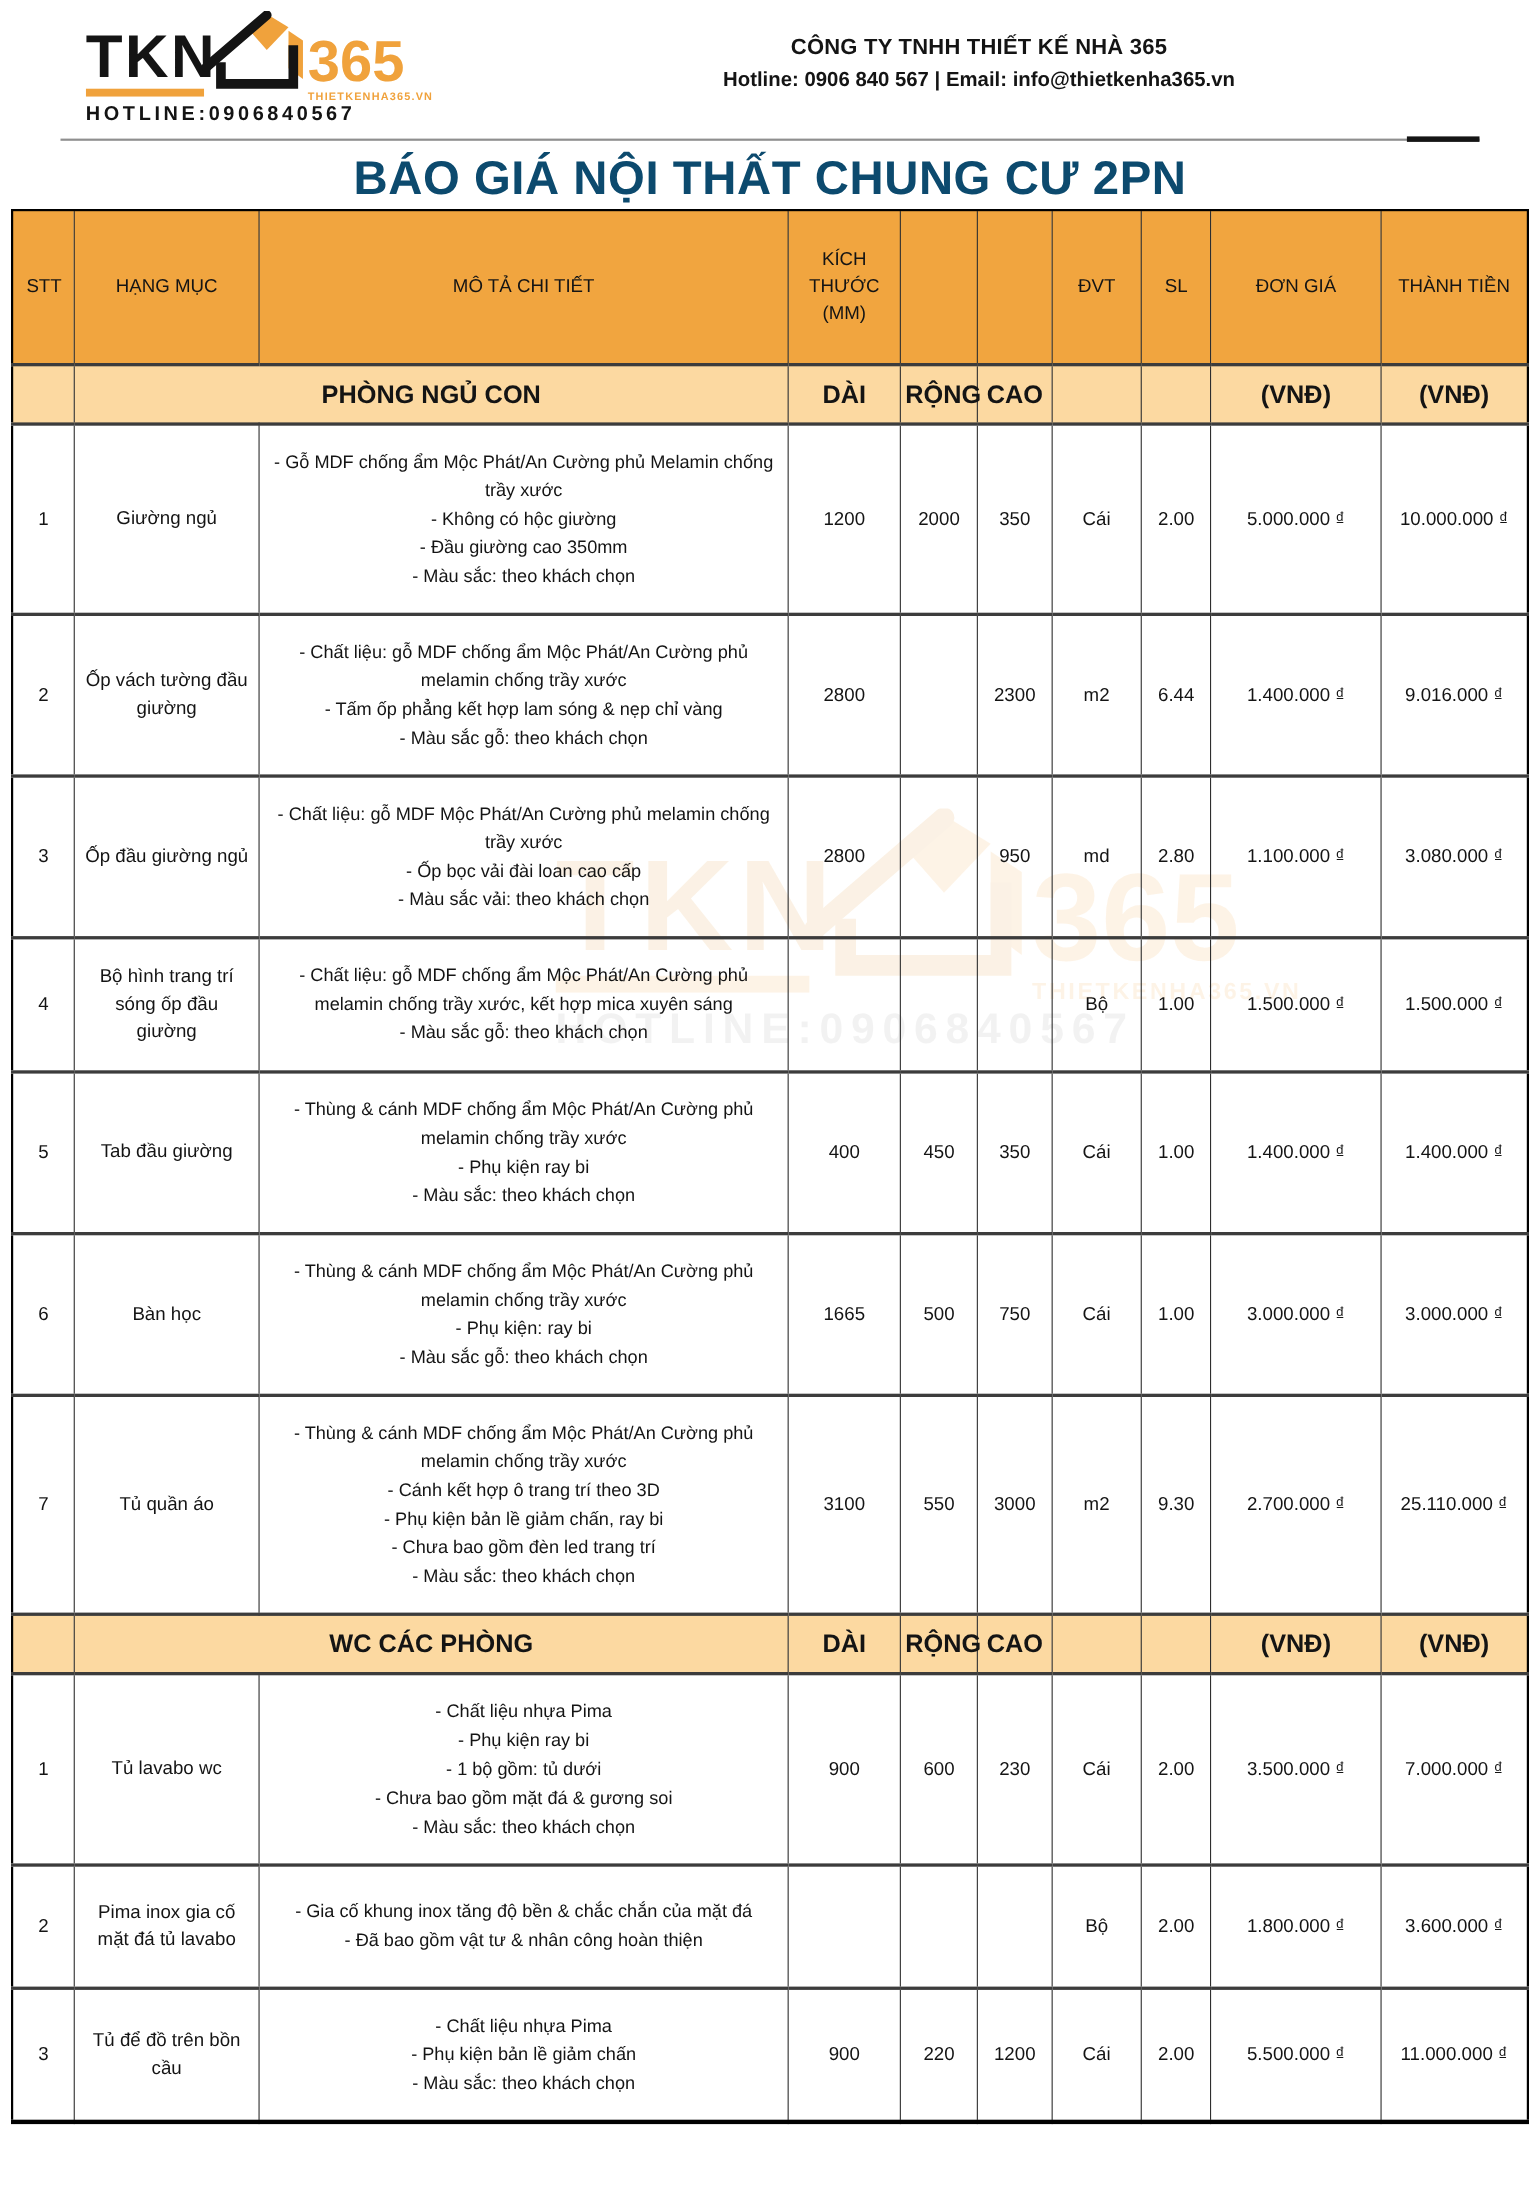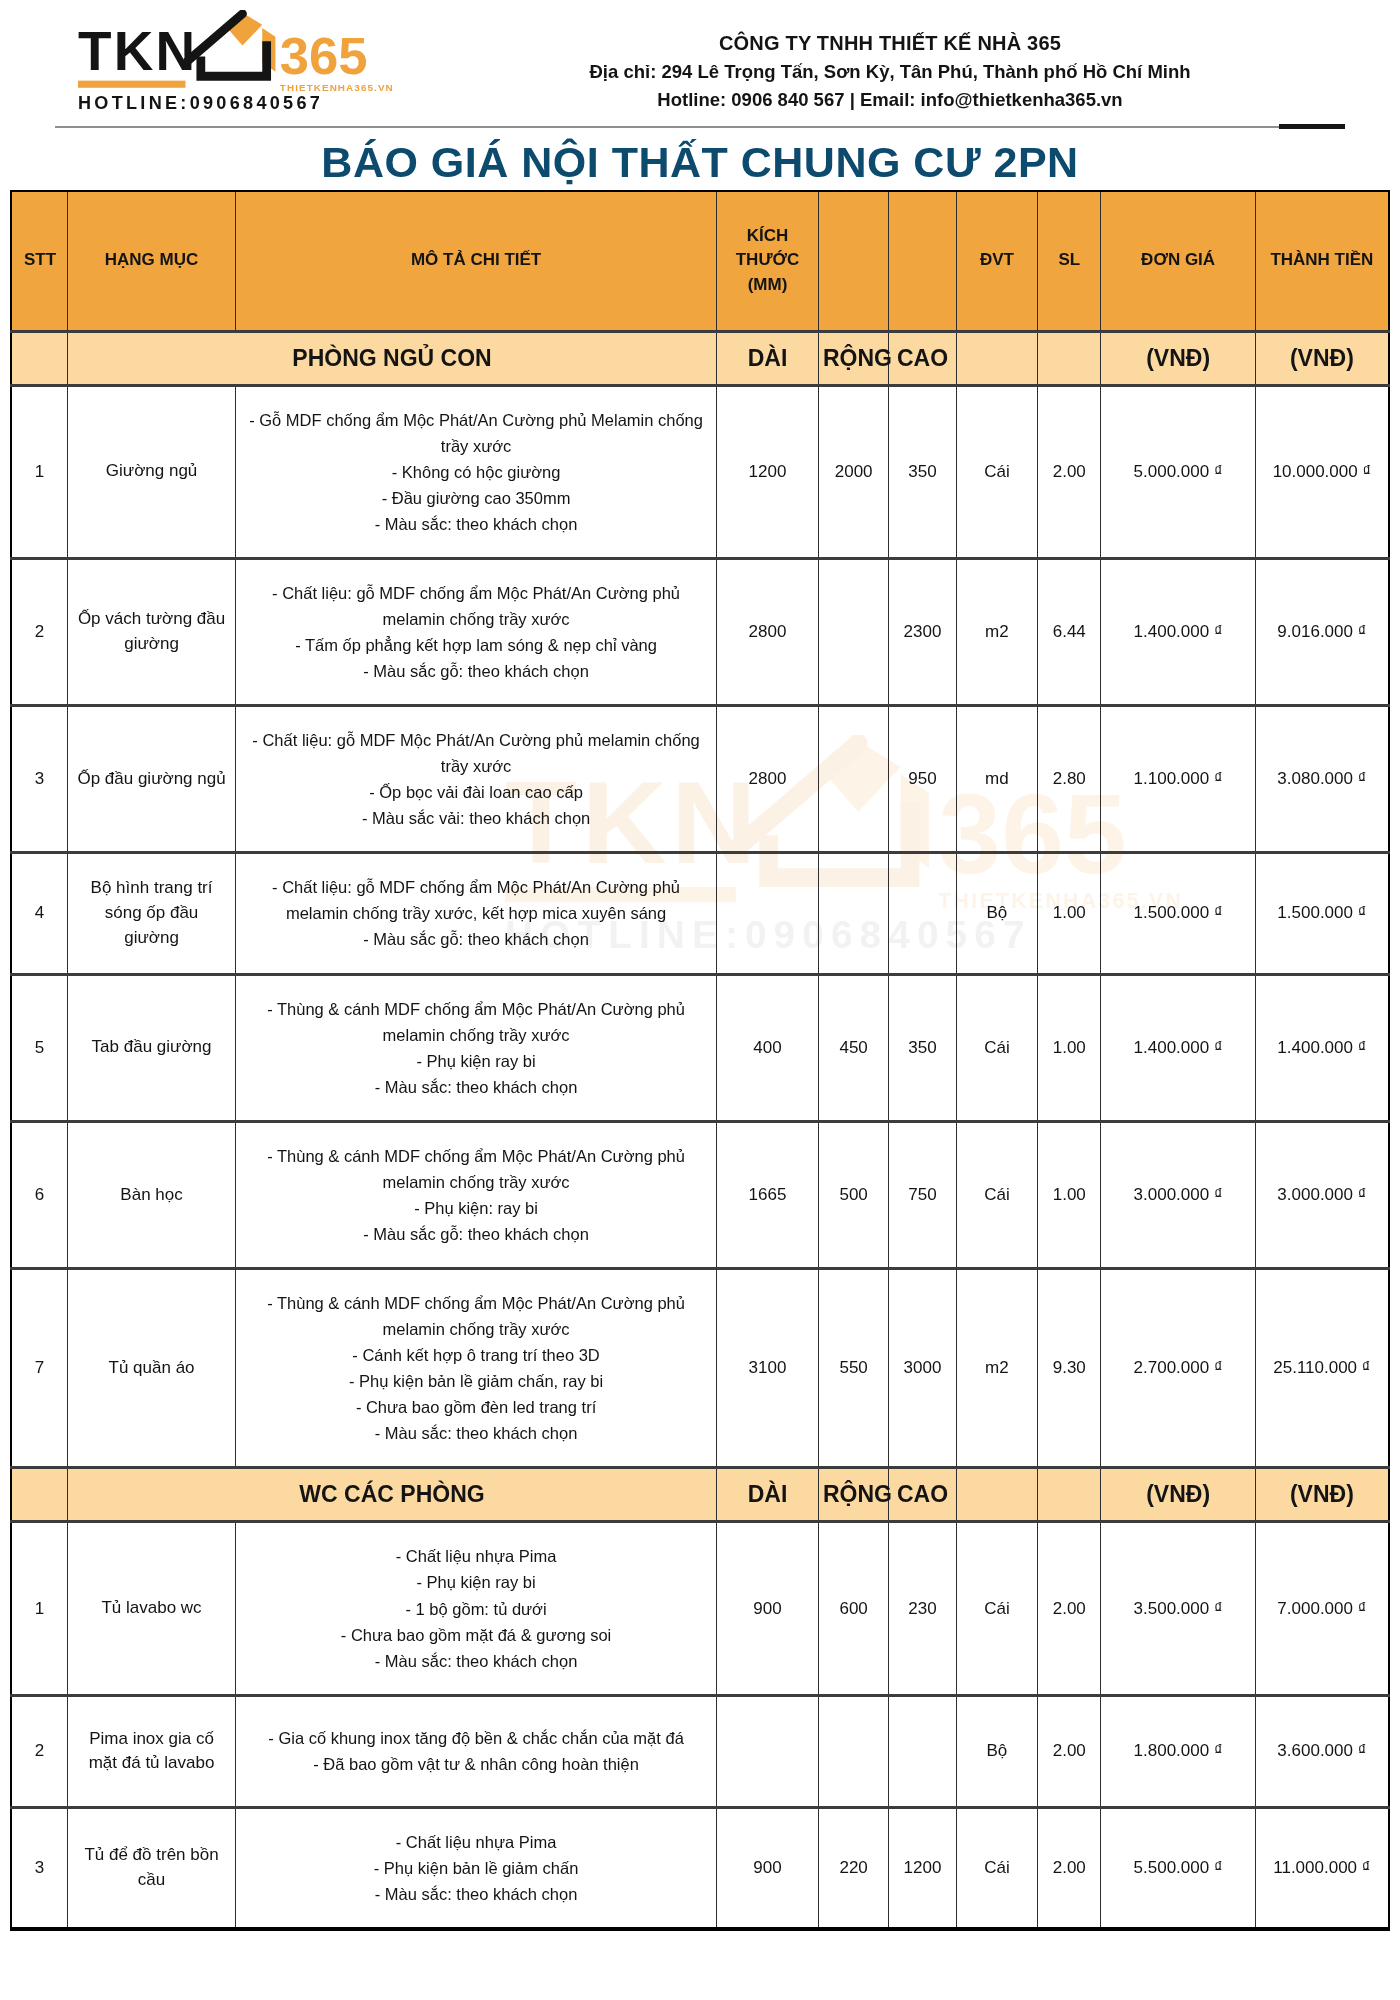--- a/index.html
+++ b/index.html
@@ -26,21 +26,21 @@
 
   
   .title{position:absolute;left:0;top:138px;width:1400px;text-align:center;
          font-size:43px;font-weight:800;letter-spacing:.5px;color:#0c4a6e;}
 
   
   table.quote{position:absolute;left:10px;top:190px;width:1380px;border-collapse:collapse;
               table-layout:fixed;background:transparent;z-index:2;}
   table.quote{border:2px solid #000;border-bottom:4px solid #000;}
   th,td{border:1px solid var(--border-dark);vertical-align:middle;}
-  thead th{background:var(--header-bg);font-size:17px;font-weight:bold;text-align:center;
+  thead th{background:var(--header-bg);font-size:17px;font-weight:normal;text-align:center;
            height:140px;padding:6px 12px;border-bottom:3px solid var(--row-sep);line-height:1.45;}
   tr.section-row th{background:var(--section-bg);font-size:23px;font-weight:bold;text-align:center;
                     padding:12px 4px;border-top:3px solid var(--row-sep);border-bottom:3px solid var(--row-sep);}
   tr.data-row>td{border-top:3px solid var(--row-sep);font-size:17px;text-align:center;
                  padding:20px 8px;height:112px;background:transparent;}
   td.c-desc{padding:16px 14px;}
   .desc-line{display:block;text-align:center;font-size:16.5px;line-height:1.58;}
   td.c-item{padding:10px 4px;line-height:1.45;}
 
   
@@ -61,21 +61,20 @@
         <path d="M100,46 L150,3" stroke="#141414" stroke-width="8" fill="none" stroke-linecap="round"></path>
         <path d="M112,42 L112,60 L172,60 L172,28" stroke="#141414" stroke-width="8" fill="none"></path>
         <text x="184" y="58" font-size="48" font-weight="bold" fill="#F0A23C" font-family="Liberation Sans, sans-serif">365</text>
         <text x="184" y="73" font-size="9" font-weight="bold" fill="#F0A23C" letter-spacing="1" font-family="Liberation Sans, sans-serif">THIETKENHA365.VN</text>
         <rect x="0" y="64" width="98" height="6.5" fill="#F0A23C"></rect>
         <text x="0" y="90" font-size="16.5" font-weight="bold" fill="#141414" letter-spacing="3" font-family="Liberation Sans, sans-serif">HOTLINE:0906840567</text>
       </svg>
     </div>
     <div class="company">
       <div class="c-name">CÔNG TY TNHH THIẾT KẾ NHÀ 365</div>
-      <div class="c-line">Địa chỉ: 294 Lê Trọng Tấn, Sơn Kỳ, Tân Phú, Thành phố Hồ Chí Minh</div>
       <div class="c-line">Hotline: 0906 840 567  |  Email: info@thietkenha365.vn</div>
     </div>
   </div>
   <div class="rule"></div>
 
   <div class="title">BÁO GIÁ NỘI THẤT CHUNG CƯ 2PN</div>
 
   <div class="watermark">
     <svg viewBox="0 0 310 94">
       <text x="0" y="54" font-size="50" font-weight="bold" fill="#E09530" letter-spacing="2" font-family="Liberation Sans, sans-serif">TKN</text>

